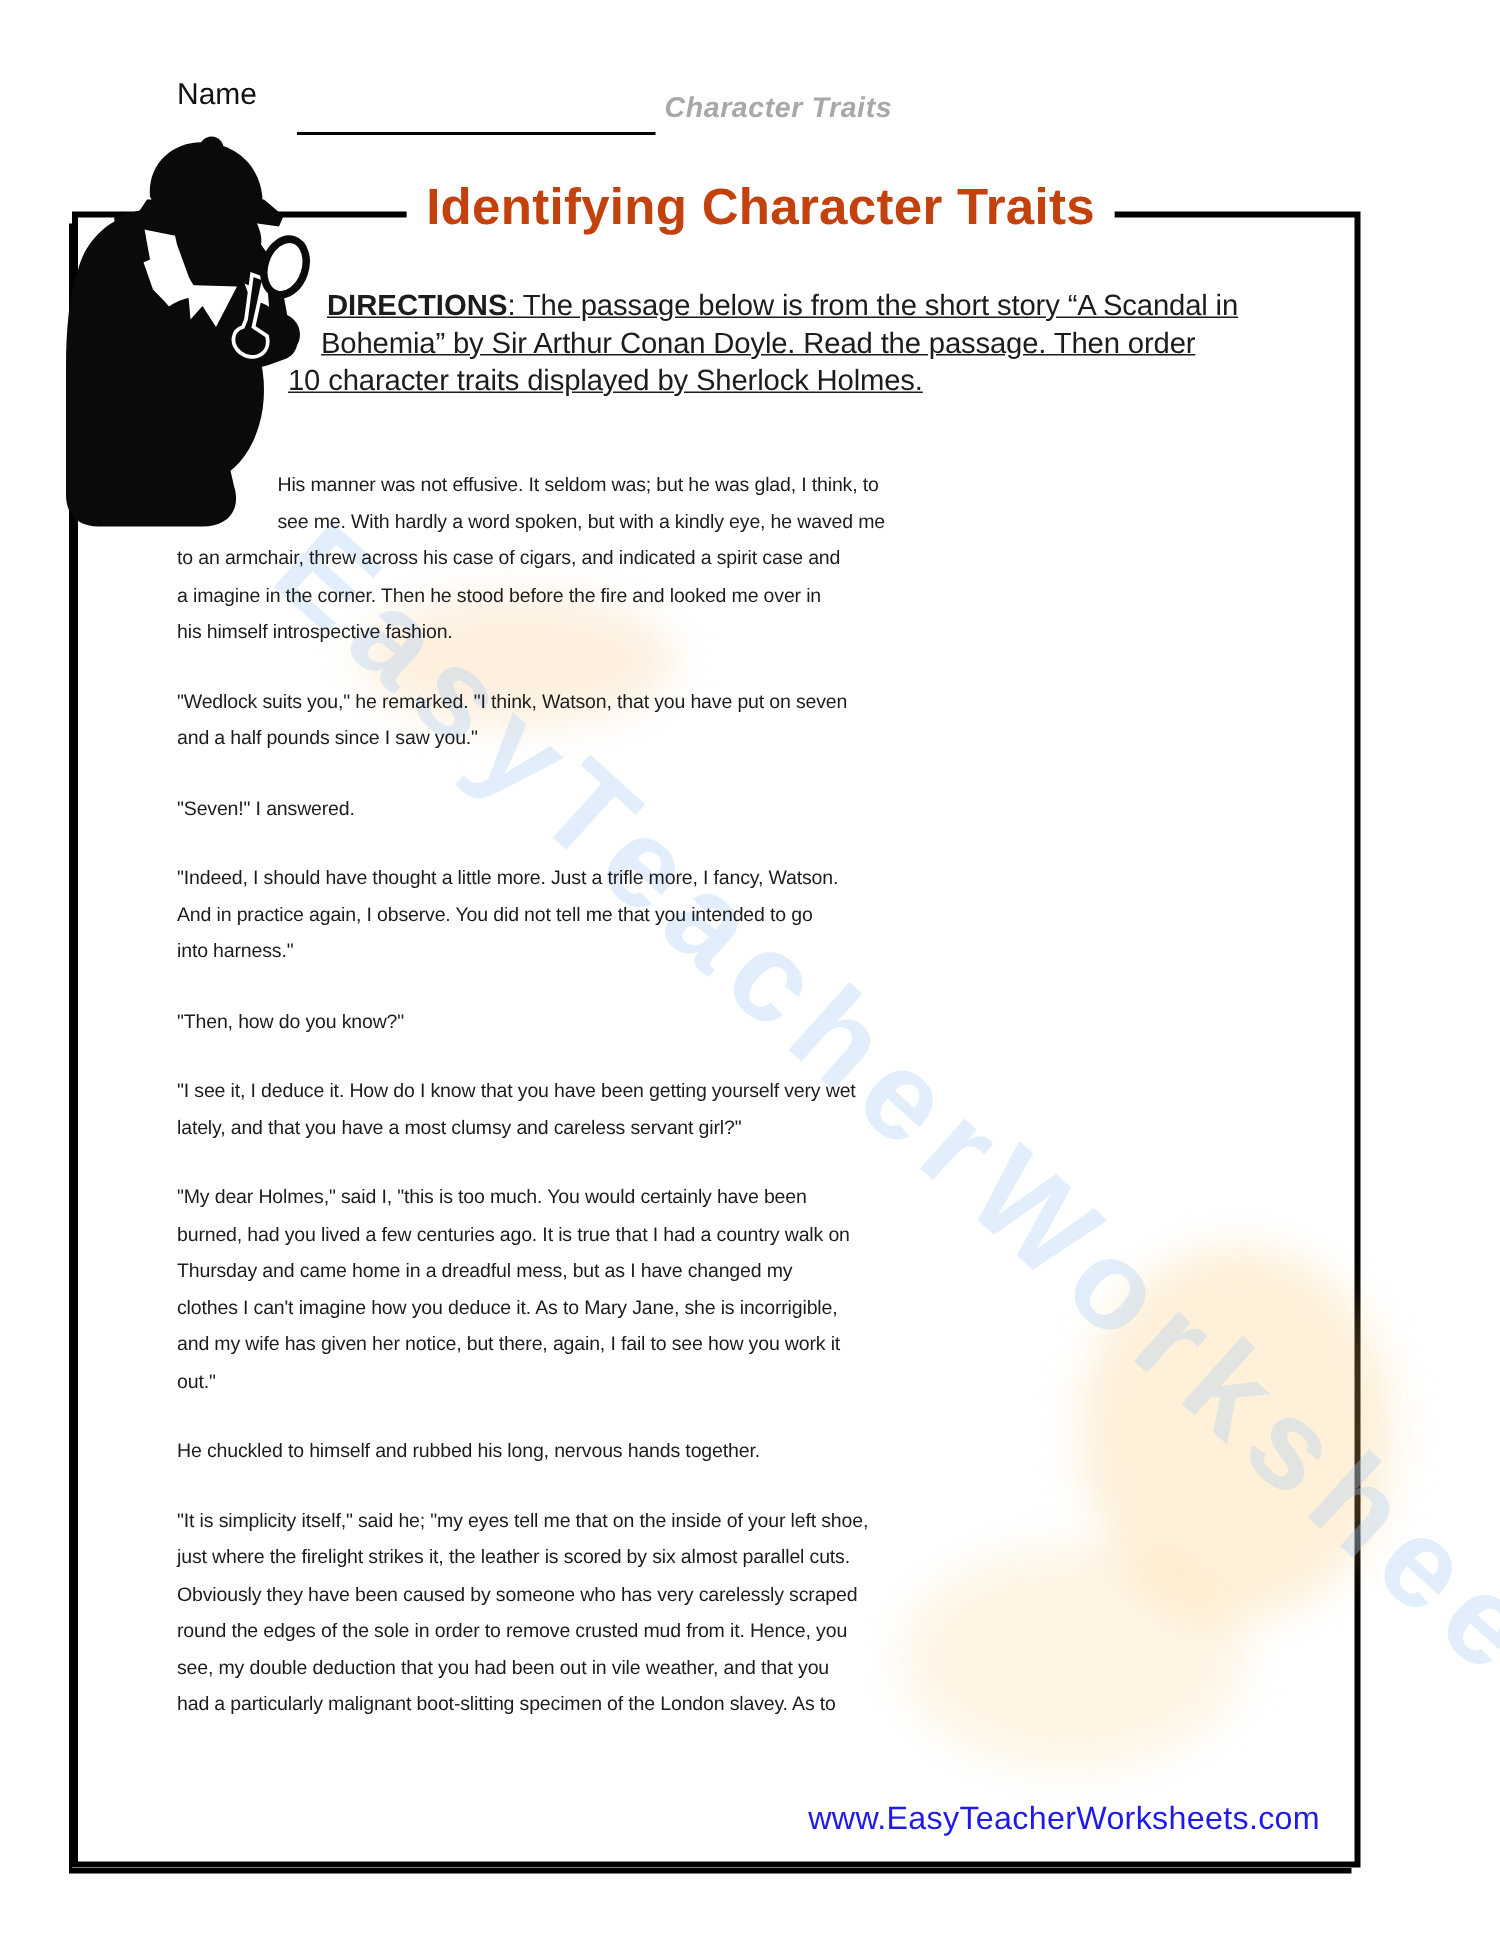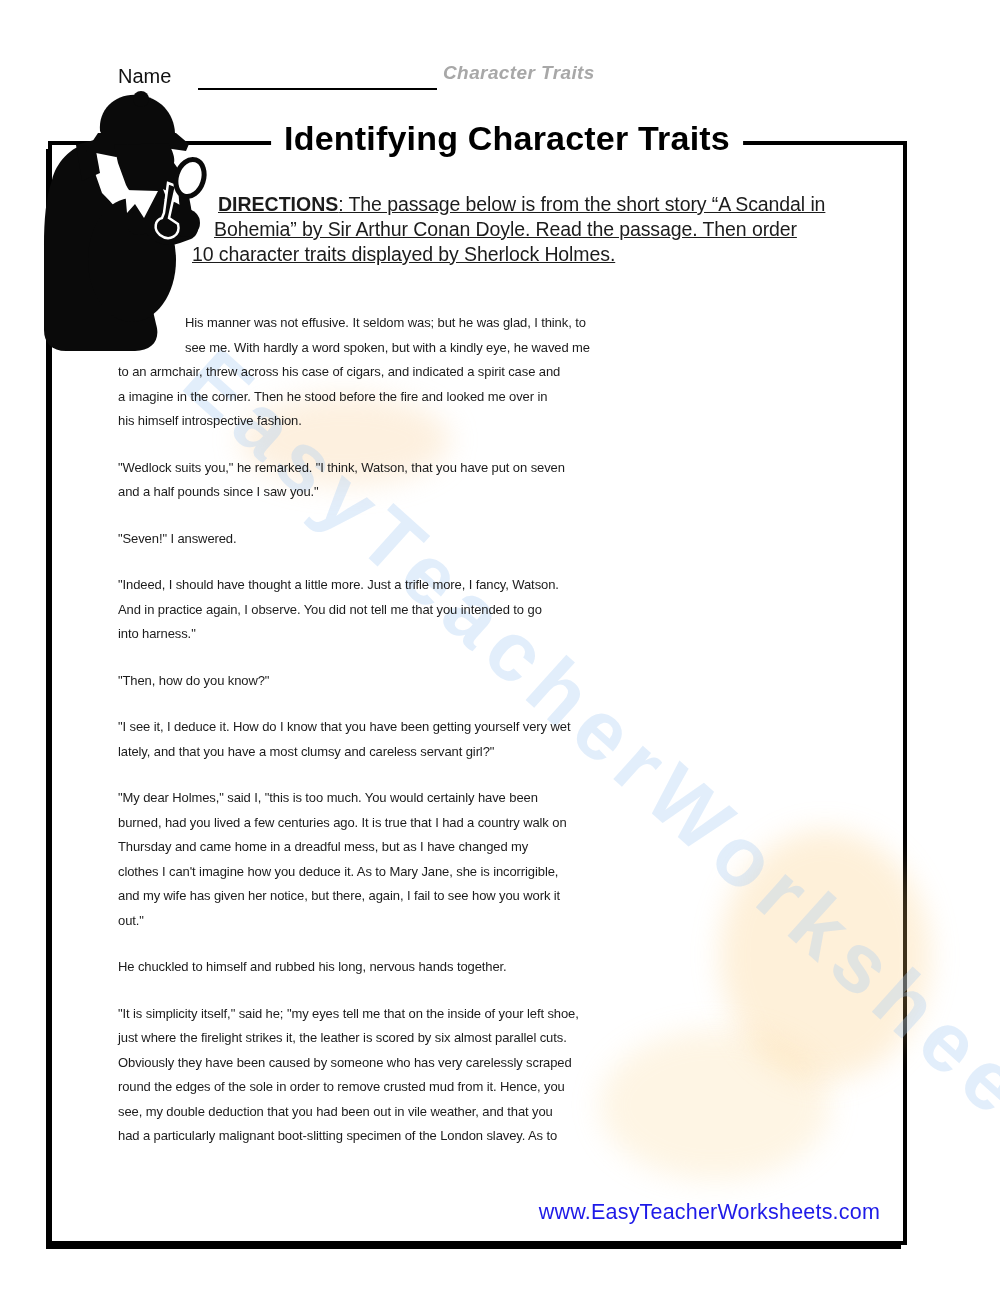--- a/index.html
+++ b/index.html
@@ -1,35 +1,35 @@
 <!DOCTYPE html>
 <html><head>
 <meta charset="utf-8">
 <style>
   html,body{margin:0;padding:0;background:#fff;}
   .page{
     position:relative;width:1000px;height:1294px;background:#ffffff;overflow:hidden;
     font-family:"Liberation Sans",sans-serif;color:#1c1c1c;
   }
   
-  .name-label{position:absolute;left:118px;top:65px;font-size:20px;color:#111;}
+  .name-label{position:absolute;left:118px;top:52px;font-size:20px;color:#111;}
   .name-line{position:absolute;left:198px;top:65px;width:239px;height:23px;border-bottom:2px solid #000;}
   .subject-header{position:absolute;left:443px;top:62px;font-size:19px;font-weight:bold;color:#a8a8a8;letter-spacing:.4px;font-style:italic;}
   
   .frame{
     position:absolute;left:48px;top:141px;width:851px;height:1096px;
     border:4px solid #000;
     box-shadow:-4px 6px 0 -2px #000;
     background:transparent;
   }
   
   .page-title{
     position:absolute;left:507px;top:119px;transform:translateX(-50%);
     background:#fff;padding:0 13px;white-space:nowrap;
-    font-size:34px;font-weight:bold;letter-spacing:.2px;color:#000000;
+    font-size:34px;font-weight:bold;letter-spacing:.2px;color:#c2410c;
   }
   
   .sherlock{position:absolute;left:40px;top:85px;width:170px;height:270px;}
   
   .wm-text{
     position:absolute;left:230px;top:330px;transform:rotate(42deg);transform-origin:0 0;
     font-size:84px;font-weight:bold;letter-spacing:10px;white-space:nowrap;
     color:rgba(168,204,244,0.33);z-index:1;pointer-events:none;
   }
   .wm-blob{position:absolute;border-radius:50%;filter:blur(14px);z-index:1;pointer-events:none;}

